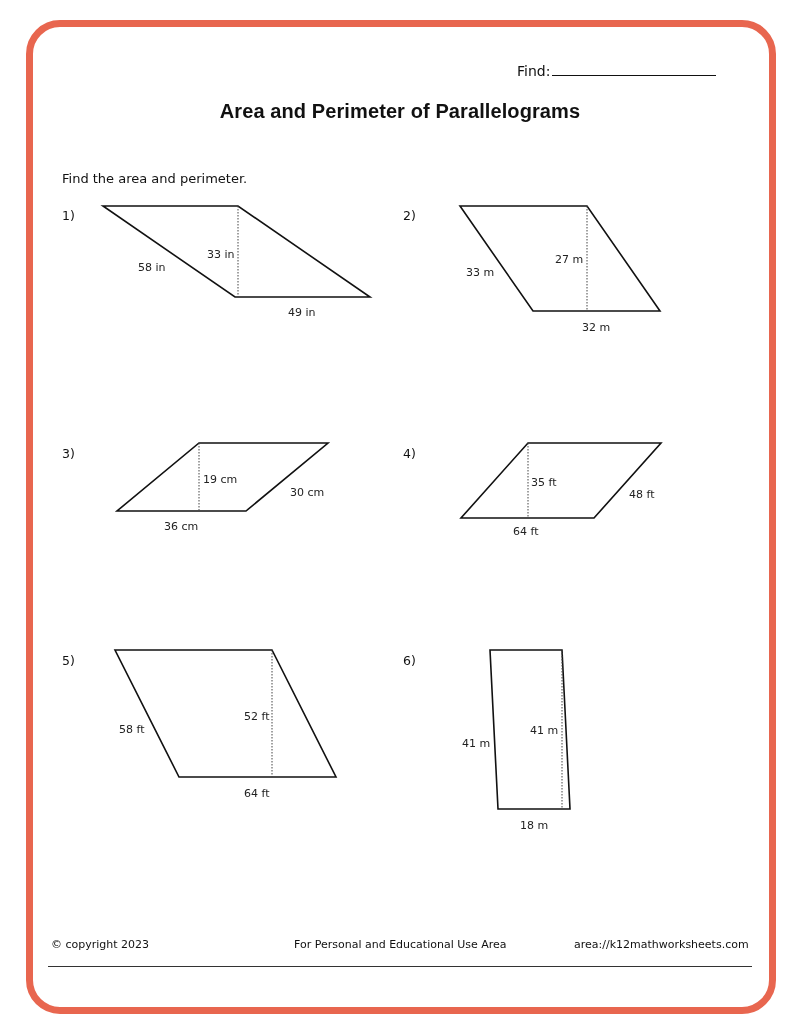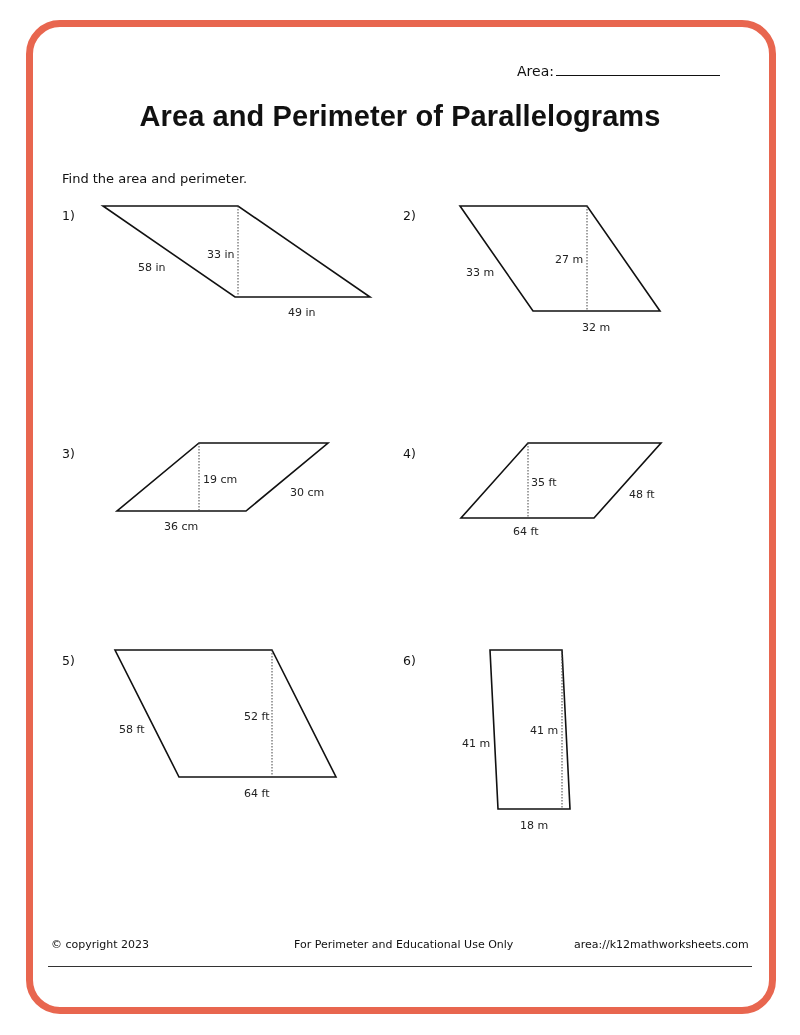--- a/index.html
+++ b/index.html
@@ -4,36 +4,36 @@
 <style>
   html, body { margin:0; padding:0; background:#ffffff; }
   body { width:800px; height:1035px; position:relative; overflow:hidden;
          font-family:"DejaVu Sans", sans-serif; color:#111; }
   .frame { position:absolute; left:26px; top:20px; width:736px; height:980px;
            border:7px solid #e8664f; border-radius:34px; box-sizing:content-box; }
   .name-line { position:absolute; left:517px; top:62px; font-size:14px; color:#111; }
   .name-line .blank { display:inline-block; width:164px; border-bottom:1px solid #111;
                       margin-left:2px; height:13px; vertical-align:baseline; }
   .title { position:absolute; left:0; width:800px; top:100px; text-align:center;
-           font-family:"Liberation Sans", sans-serif; font-weight:bold; font-size:29px;
+           font-family:"Liberation Sans", sans-serif; font-weight:bold; font-size:20px;
            letter-spacing:0.1px; }
   .instructions { position:absolute; left:62px; top:171px; font-size:13px;text-align:center; }
   .qnum { position:absolute; font-size:12.5px; }
   svg.figs { position:absolute; left:0; top:0; }
   .lbl { font-family:"DejaVu Sans", sans-serif; font-size:11px; fill:#222; }
   .footer-rule { position:absolute; left:48px; top:966px; width:704px; height:1px; background:#333; }
   .footer { position:absolute; top:938px; font-size:11px; color:#111; }
 </style>
 </head>
 <body>
 
 <div class="frame"></div>
 
 <div class="name-line">
-  <span>Area:</span><span class="blank"></span>
+  <span>Find:</span><span class="blank"></span>
 </div>
 
 <div class="title">Area and Perimeter of Parallelograms</div>
 <div class="instructions">Find the area and perimeter.</div>
 
 <div class="qnum" style="left:62px;top:208px">1)</div>
 <div class="qnum" style="left:403px;top:208px">2)</div>
 <div class="qnum" style="left:62px;top:446px">3)</div>
 <div class="qnum" style="left:403px;top:446px">4)</div>
 <div class="qnum" style="left:62px;top:653px">5)</div>
@@ -83,14 +83,14 @@
   <text class="lbl" x="119" y="733">58 ft</text>
   <text class="lbl" x="244" y="797">64 ft</text>
 
   <text class="lbl" x="530" y="734">41 m</text>
   <text class="lbl" x="462" y="747">41 m</text>
   <text class="lbl" x="520" y="829">18 m</text>
 </svg>
 
 <div class="footer-rule"></div>
 <div class="footer" style="left:51px">© copyright 2023</div>
-<div class="footer" style="left:294px">For Perimeter and Educational Use Only</div>
+<div class="footer" style="left:294px">For Personal and Educational Use Area</div>
 <div class="footer" style="left:574px">area://k12mathworksheets.com</div>
 
 </body></html>

